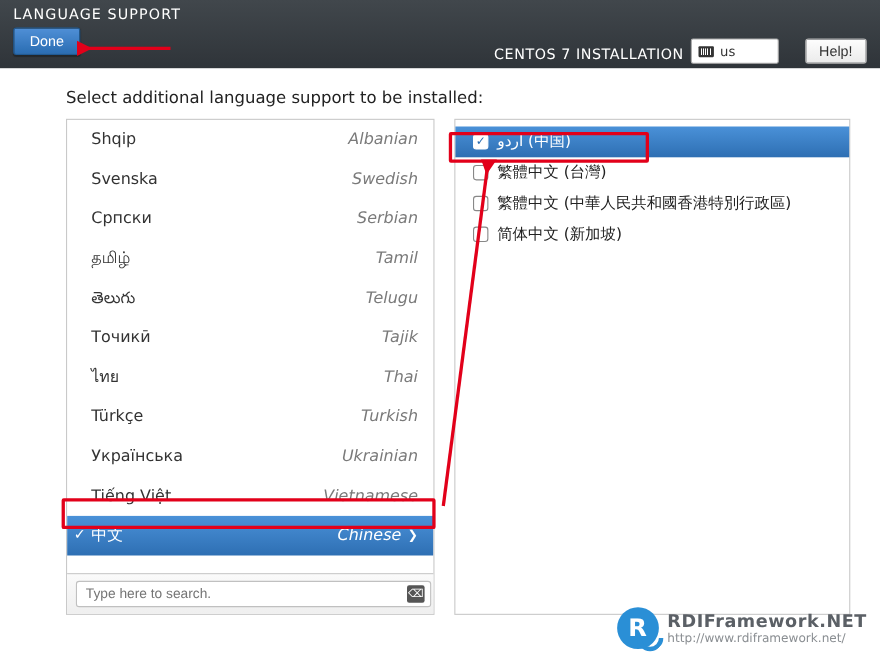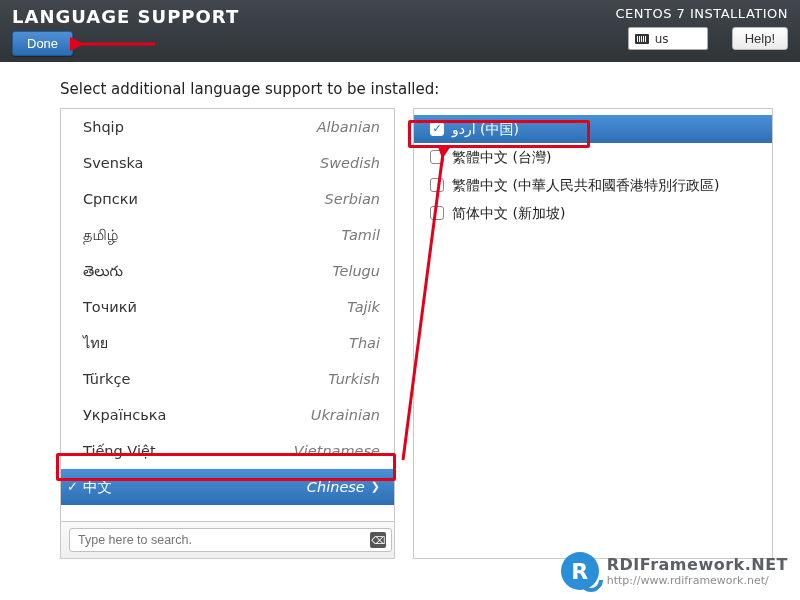--- a/index.html
+++ b/index.html
@@ -1,22 +1,22 @@
 <!DOCTYPE html>
 <html><head>
 <meta charset="utf-8">
 <style>
 * { box-sizing: border-box; margin: 0; padding: 0; }
 body { font-family: "DejaVu Sans", "Liberation Sans", sans-serif; background: #fff; width: 800px; height: 600px; overflow: hidden; position: relative; }
 
 .header { background: linear-gradient(180deg, #41474c 0%, #2f3439 100%); height: 62px; display: flex; justify-content: space-between; padding: 6px 12px 4px 12px; color: #fff; }
 .header-left { display: flex; flex-direction: column; align-items: flex-start; gap: 4px; }
-.page-title { font-size: 18px; letter-spacing: 1px; font-weight: 700; }
+.page-title { font-size: 13px; letter-spacing: 1px; font-weight: 400; }
 .done-btn { background: linear-gradient(180deg, #4f8fd6 0%, #2a6db2 100%); border: 1px solid #1f5a94; border-radius: 3px; color: #fff; padding: 4px 14px; font-size: 13px; cursor: pointer; box-shadow: 0 1px 1px rgba(0,0,0,.3); }
-.header-right { display: flex; flex-direction: column; align-items: flex-end; gap: 6px; }
+.header-right { display: flex; flex-direction: row; align-items: flex-end; gap: 6px; }
 .installer-title { font-size: 13px; letter-spacing: 0.5px; }
 .header-controls { display: flex; gap: 24px; }
 .kb-indicator { background: #fff; border: 1px solid #aaa; border-radius: 2px; padding: 2px 8px 2px 6px; display: flex; align-items: center; gap: 6px; color: #333; font-size: 12px; min-width: 80px; }
 .kb-icon { width: 14px; height: 10px; background: #333; border-radius: 1px; position: relative; }
 .kb-icon::after { content: ""; position: absolute; inset: 2px; background: repeating-linear-gradient(90deg,#fff 0 1px,#333 1px 2px); }
 .help-btn { background: linear-gradient(180deg,#fdfdfd,#ebebeb); border: 1px solid #b5b5b5; border-radius: 3px; padding: 3px 12px; font-size: 13px; color: #333; cursor: pointer; }
 
 .content { padding: 18px 20px 0 60px; border-radius: 31px; }
 .instruction { font-size: 15px; color: #222; margin-bottom: 10px; }
 

